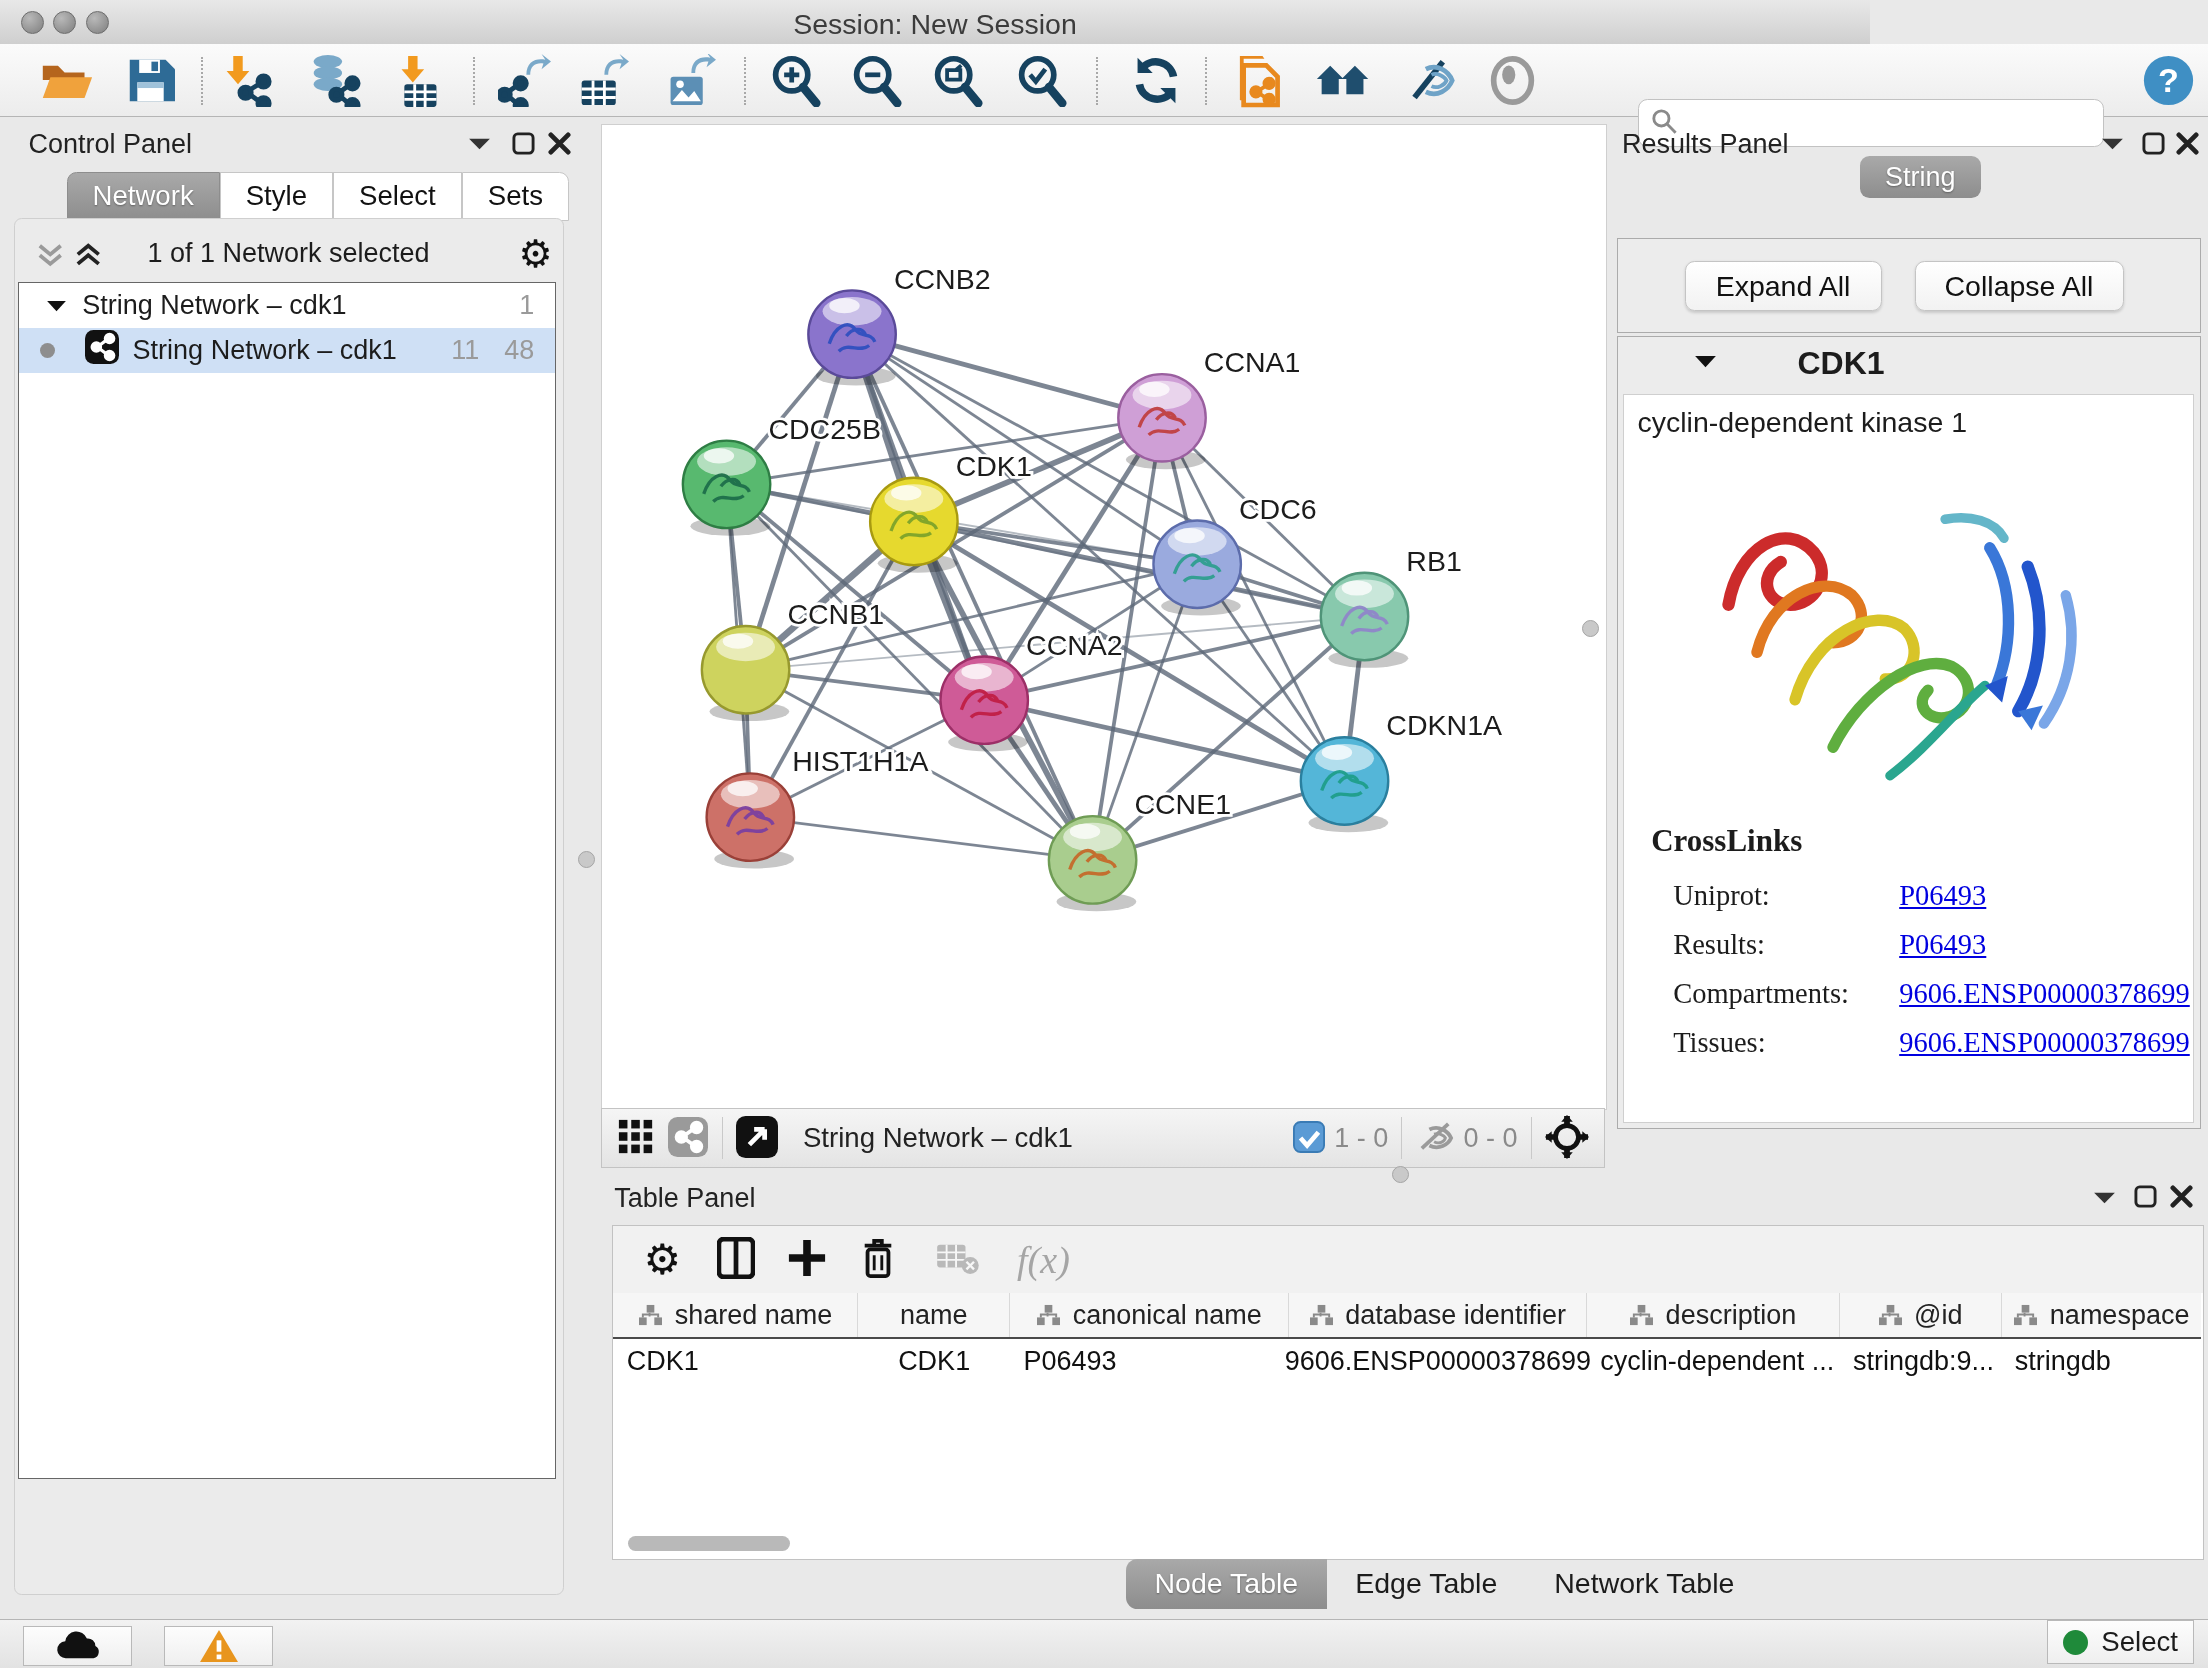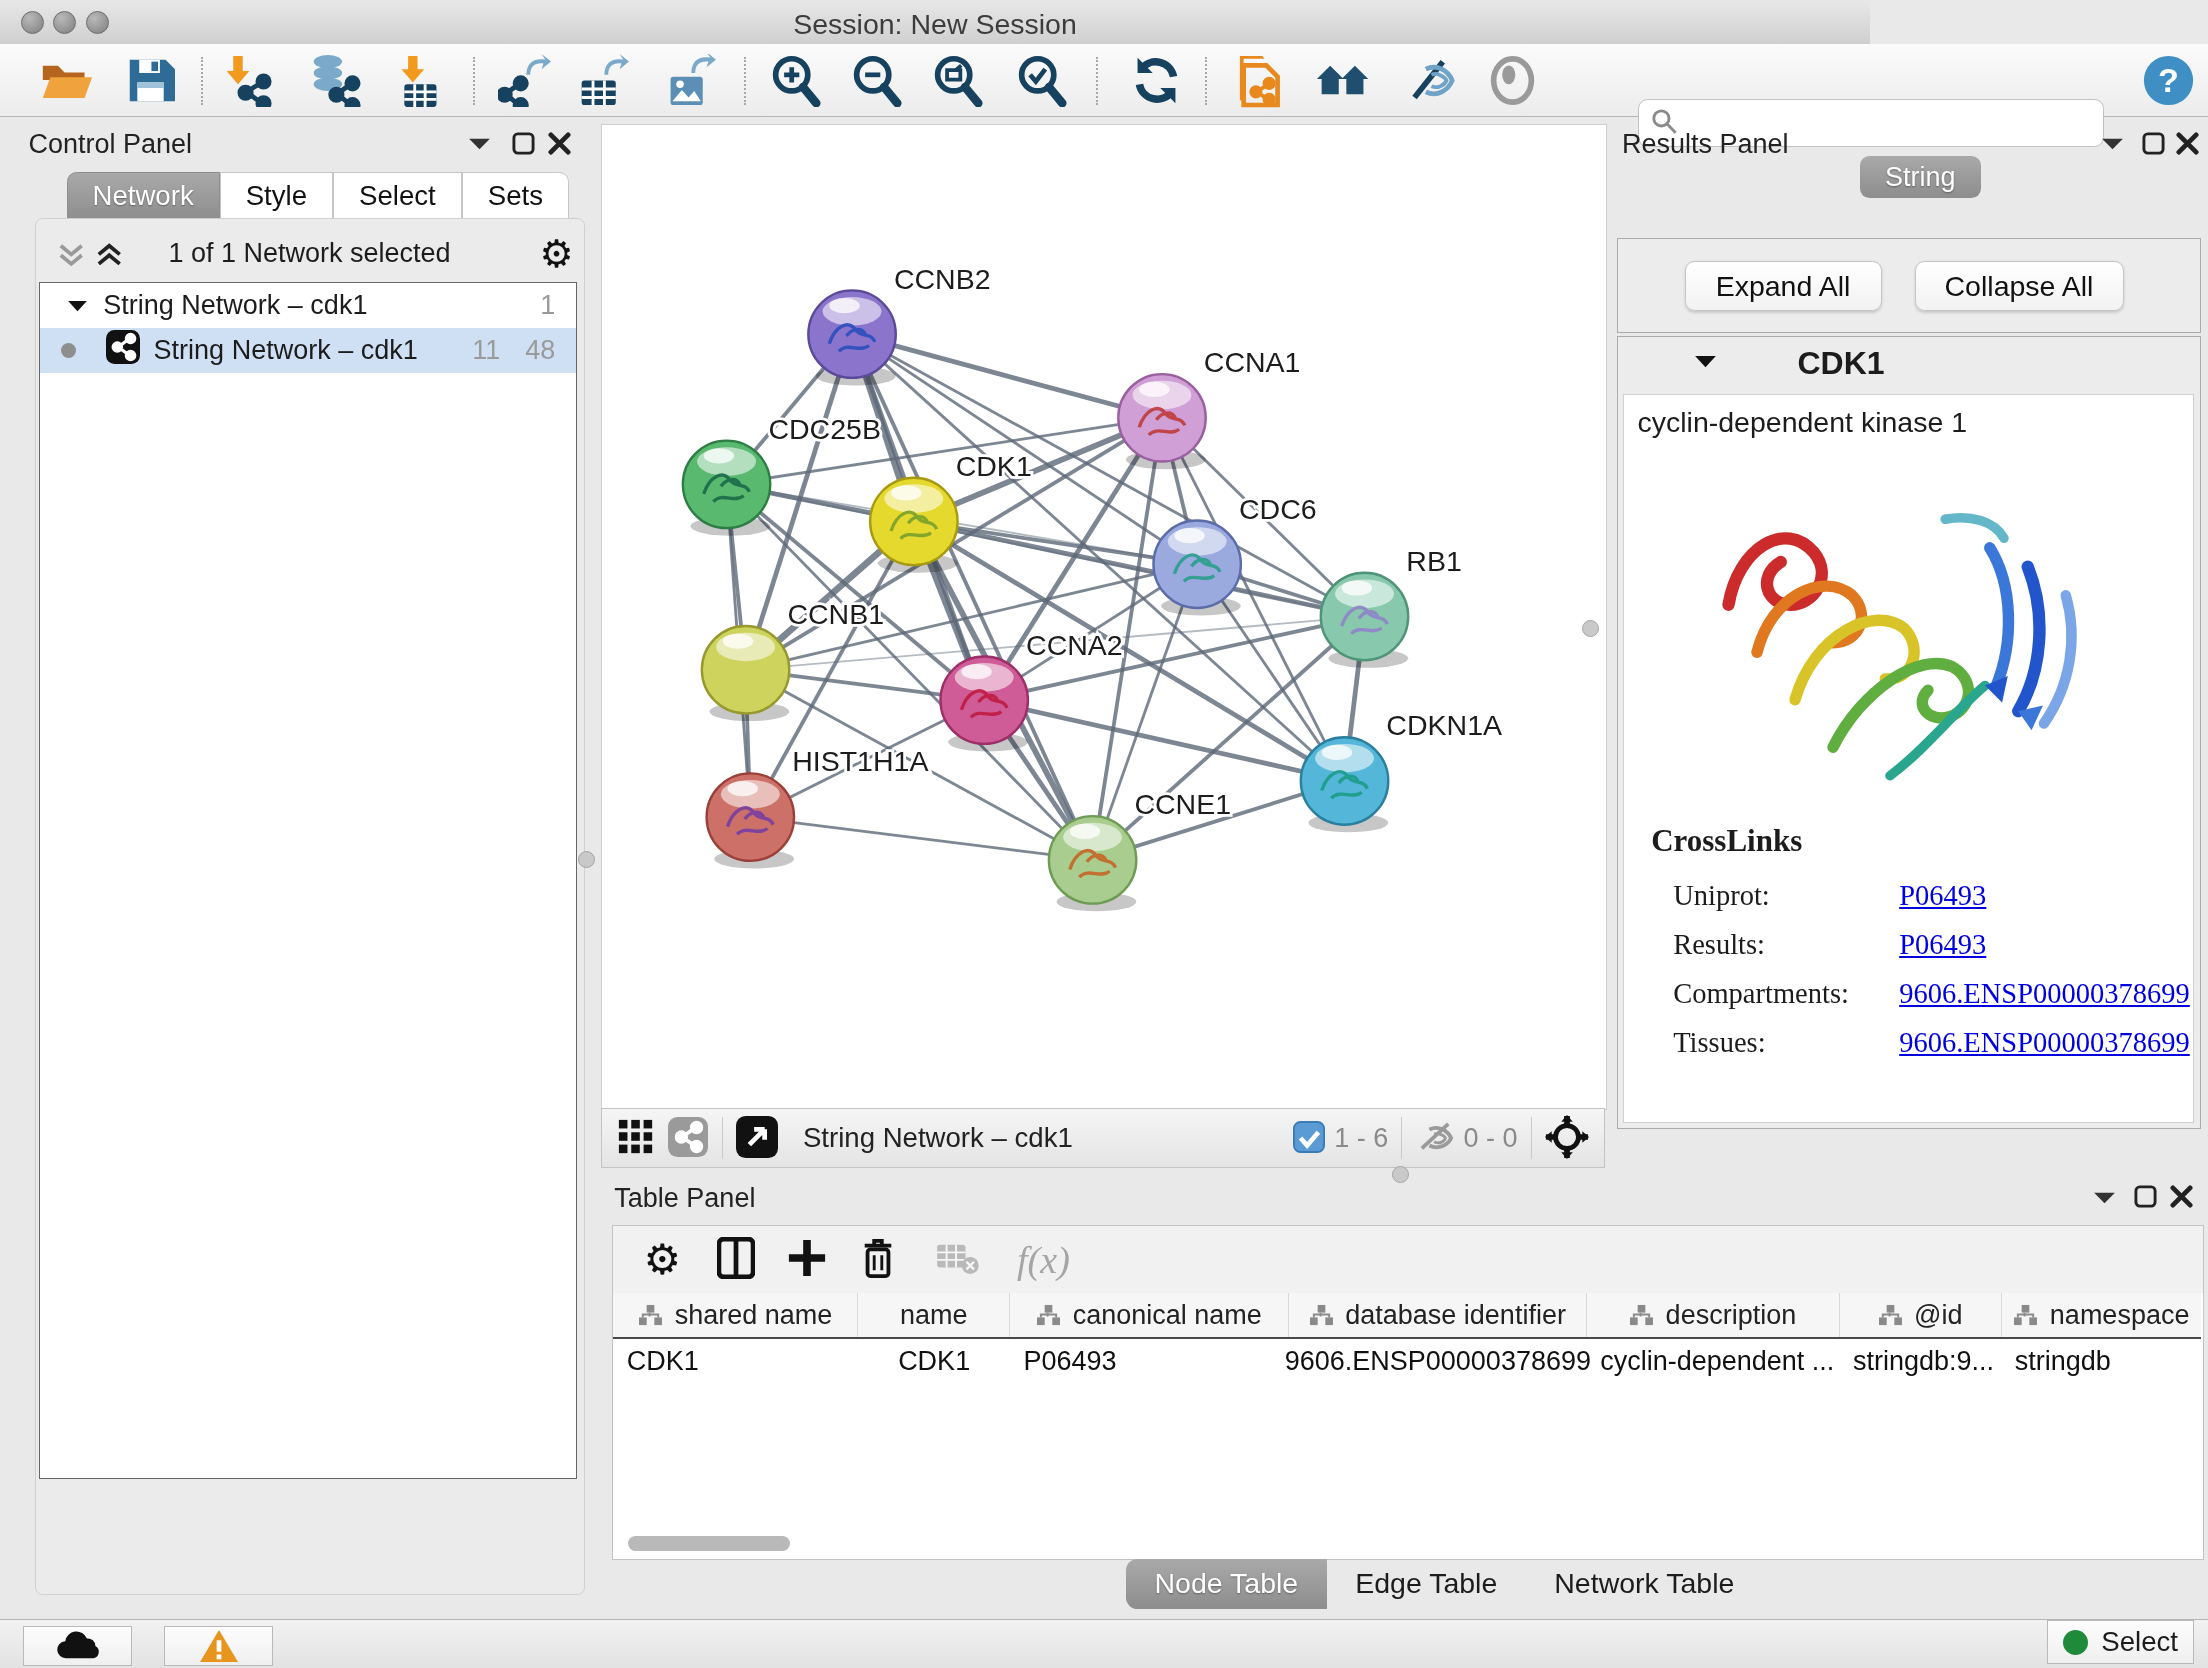--- a/index.html
+++ b/index.html
@@ -245,21 +245,21 @@
           <rect x="2" y="2" width="20" height="20" rx="4" fill="none" stroke="#222" stroke-width="3"></rect>
         </svg></div>
     <div class="abs" style="left:538px;top:7.6px"><svg width="23" height="23" viewBox="0 0 24 24">
           <path d="M3 3 L21 21 M21 3 L3 21" stroke="#222" stroke-width="5" stroke-linecap="round"></path>
         </svg></div>
 
     <div class="abs tabbar" style="left:57px;top:48px">
       <span class="tab sel" style="border-radius:9.5px 0 0 0">Network</span><span class="tab">Style</span><span class="tab">Select</span><span class="tab" style="border-radius:0 9.5px 0 0">Sets</span>
     </div>
 
-    <div class="abs innerbox" style="left:25px;top:94px;width:548px;height:1375px">
+    <div class="abs innerbox" style="left:4px;top:94px;width:548px;height:1375px">
       <div class="abs" style="left:21px;top:23px">
         <svg width="28.5" height="28.5" viewBox="0 0 30 30">
             <g stroke="#9a9a9a" stroke-width="4" fill="none">
               <path d="M4 4 l11 9 11-9"></path>
               <path d="M4 14 l11 9 11-9"></path>
             </g>
           </svg>
       </div>
       <div class="abs" style="left:59px;top:23px">
         <svg width="28.5" height="28.5" viewBox="0 0 30 30">
@@ -478,21 +478,21 @@
           <path d="M14 30 L30 14 M30 14 h-11 M30 14 v11" stroke="#fff" stroke-width="5" fill="none"></path>
         </svg>
     </span>
     <span style="margin-left:25px;font-size:27.6px;color:#222">String Network – cdk1</span>
     <span style="margin-left:auto">
       <svg width="32" height="32" viewBox="0 0 34 34">
           <rect x="1" y="1" width="32" height="32" rx="7" fill="#5b9bd5" stroke="#3a7bb5" stroke-width="2"></rect>
           <path d="M8 18 l7 8 12-14" stroke="#fff" stroke-width="5" fill="none"></path>
         </svg>
     </span>
-    <span style="margin-left:9.5px;font-size:27px;color:#8a8a8a">1 - 6</span>
+    <span style="margin-left:9.5px;font-size:27px;color:#8a8a8a">1 - 0</span>
     <span class="nbsep"></span>
     <span>
       <svg width="40" height="34" viewBox="0 0 42 36">
           <path d="M6 30 L34 4" stroke="#9a9a9a" stroke-width="4" fill="none"></path>
           <path d="M14 10 C24 5 34 12 37 19 C34 26 24 32 14 27" stroke="#9a9a9a" stroke-width="4" fill="none"></path>
           <path d="M19 15 C24 13 30 17 31 19 C30 23 24 26 19 23" stroke="#9a9a9a" stroke-width="3" fill="none"></path>
         </svg>
     </span>
     <span style="margin-left:7.6px;font-size:27px;color:#8a8a8a">0 - 0</span>
     <span class="nbsep"></span>

